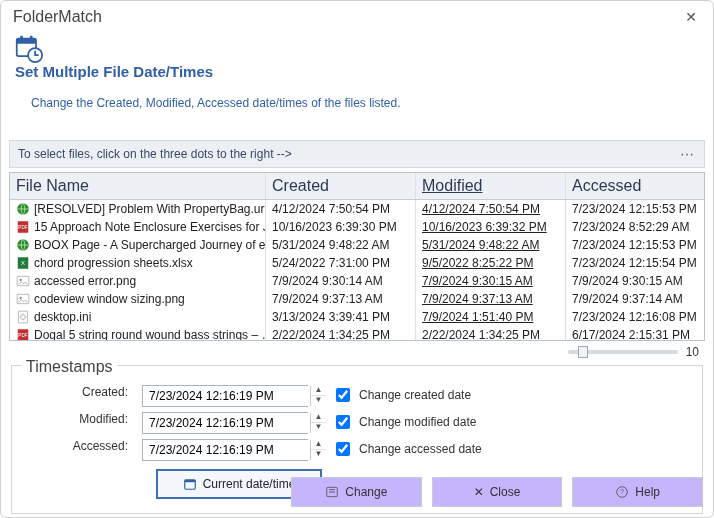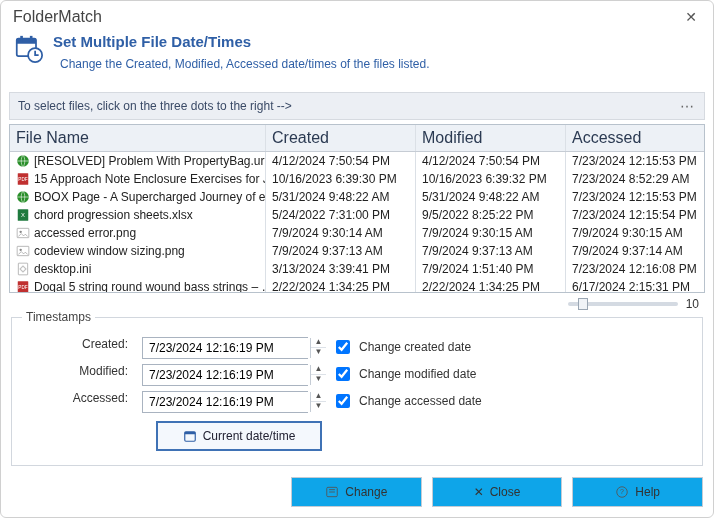--- a/index.html
+++ b/index.html
@@ -1,54 +1,54 @@
 <!DOCTYPE html>
 <html><head>
 <meta charset="utf-8">
 <style>
   * { box-sizing: border-box; font-family: "Segoe UI", Tahoma, sans-serif; }
   body { margin:0; background:#fff; color:#333; font-size:12px; width:714px; height:518px; overflow:hidden; border:1px solid #d0d0d0; border-radius:6px; position:relative;}
   .titlebar { display:flex; align-items:center; justify-content:space-between; padding:6px 10px 2px 12px; }
   .titlebar .appname { font-size:16px; color:#444;}
   .titlebar .close { font-size:14px; color:#555; padding:2px 6px; cursor:pointer;}
-  .header { display:flex; padding:4px 22px 10px 14px; }
+  .header { display:flex; padding:4px 22px 10px 14px;flex-direction:column; }
   .header .bigicon { width:28px; height:28px; margin-right:10px; margin-top:2px; flex-shrink:0;}
   .header h1 { margin:0 0 4px 0; font-size:15px; font-weight:600; color:#2f5fa6;}
-  .header p { margin:7px; font-size:12px; color:#2f5fa6;}
+  .header p { margin:16px; font-size:12px; color:#2f5fa6;}
   .selectbar { display:flex; align-items:center; justify-content:space-between; background:#eceff4; border:1px solid #d6dae0; margin:4px 8px; padding:5px 8px; font-size:12px; color:#3a4a66;}
   .dots { font-size:14px; letter-spacing:2px; color:#666; cursor:pointer;}
   .grid { margin:0 8px; border:1px solid #b8c2cc;}
   .ghead { display:flex; background:#edf1f6; border-bottom:1px solid #c6ccd4; font-size:16px; color:#2b3a52; font-weight:400;}
   .ghead > div { padding:4px 6px; }
   .col-fn { width:256px; border-right:1px solid #dbe0e6;}
   .col-c  { width:150px; border-right:1px solid #dbe0e6;}
-  .col-m  { width:150px; border-right:1px solid #dbe0e6;}
+  .col-m  { width:150px; border-right:1px solid #dbe0e6;text-decoration:underline;}
   .col-a  { flex:1; }
   .gbody { height:140px; overflow:hidden; background:#fff;}
   .row { display:flex; font-size:12px; color:#222; }
   .row > div { padding:2px 6px; white-space:nowrap; overflow:hidden; text-overflow:ellipsis;}
   .row .col-fn { display:flex; align-items:center; gap:4px;}
   .fileicon { width:14px; height:14px; flex-shrink:0; display:inline-flex; align-items:center; justify-content:center;}
   .sliderrow { display:flex; justify-content:flex-end; align-items:center; padding:4px 14px 0 0; gap:8px;}
   .slider { width:110px; height:4px; background:#d4dae2; position:relative; border-radius:2px;}
   .slider .thumb{ position:absolute; left:10px; top:-4px; width:10px; height:12px; background:#f0f3f7; border:1px solid #9aa6b3;}
   .groupbox { margin:6px 10px 4px 10px; border:1px solid #d2d7de; position:relative; padding:14px 14px 14px 14px;}
-  .groupbox .legend { position:absolute; top:-8px; left:10px; background:#fff; padding:0 4px; font-size:12px; color:#444;}
+  .groupbox .legend { position:absolute; top:-8px; left:10px; background:#fff; padding:0 4px; font-size:16px; color:#444;}
   .form-row { display:flex; align-items:flex-start; margin:5px 0;}
   .form-row .lbl { width:116px; text-align:right; padding-right:14px; color:#333;}
   .datebox { display:flex; align-items:center; border:1px solid #a9b3c0; background:#fff; width:166px; height:22px;}
   .datebox input{ border:0; outline:0; flex:1; padding:0 6px; font-size:12px; height:20px;}
   .spinners { display:flex; flex-direction:column; border-left:1px solid #c5ccd5;}
   .spinners div{ width:15px; height:10px; font-size:8px; line-height:8px; text-align:center; color:#555; border-bottom:1px solid #dde2e8; cursor:pointer;}
   .spinners div:last-child{border-bottom:0;}
   .chk { display:flex; align-items:center; gap:6px; margin-left:24px;}
   .chk input { width:14px; height:14px;}
   .btn-current { margin:8px 0 0 130px; width:166px; height:30px; border:2px solid #3f72b5; background:#f4f8fd; color:#223; display:flex; align-items:center; justify-content:center; gap:6px; cursor:pointer; font-size:12px;}
   .footer { position:absolute; bottom:10px; right:10px; left:290px; display:flex; gap:10px;}
-  .fbtn { flex:1; height:30px; border:1px solid #c4cbd4; background:#0ea5e9; display:flex; align-items:center; justify-content:center; gap:6px; font-size:12px; color:#333; cursor:pointer;}
+  .fbtn { flex:1; height:30px; border:1px solid #c4cbd4; background:#c4b5fd; display:flex; align-items:center; justify-content:center; gap:6px; font-size:12px; color:#333; cursor:pointer;}
   svg { display:block;}
 </style>
 </head>
 <body>
 
 <div class="titlebar">
   <span class="appname">FolderMatch</span>
   <span class="close">✕</span>
 </div>
 

